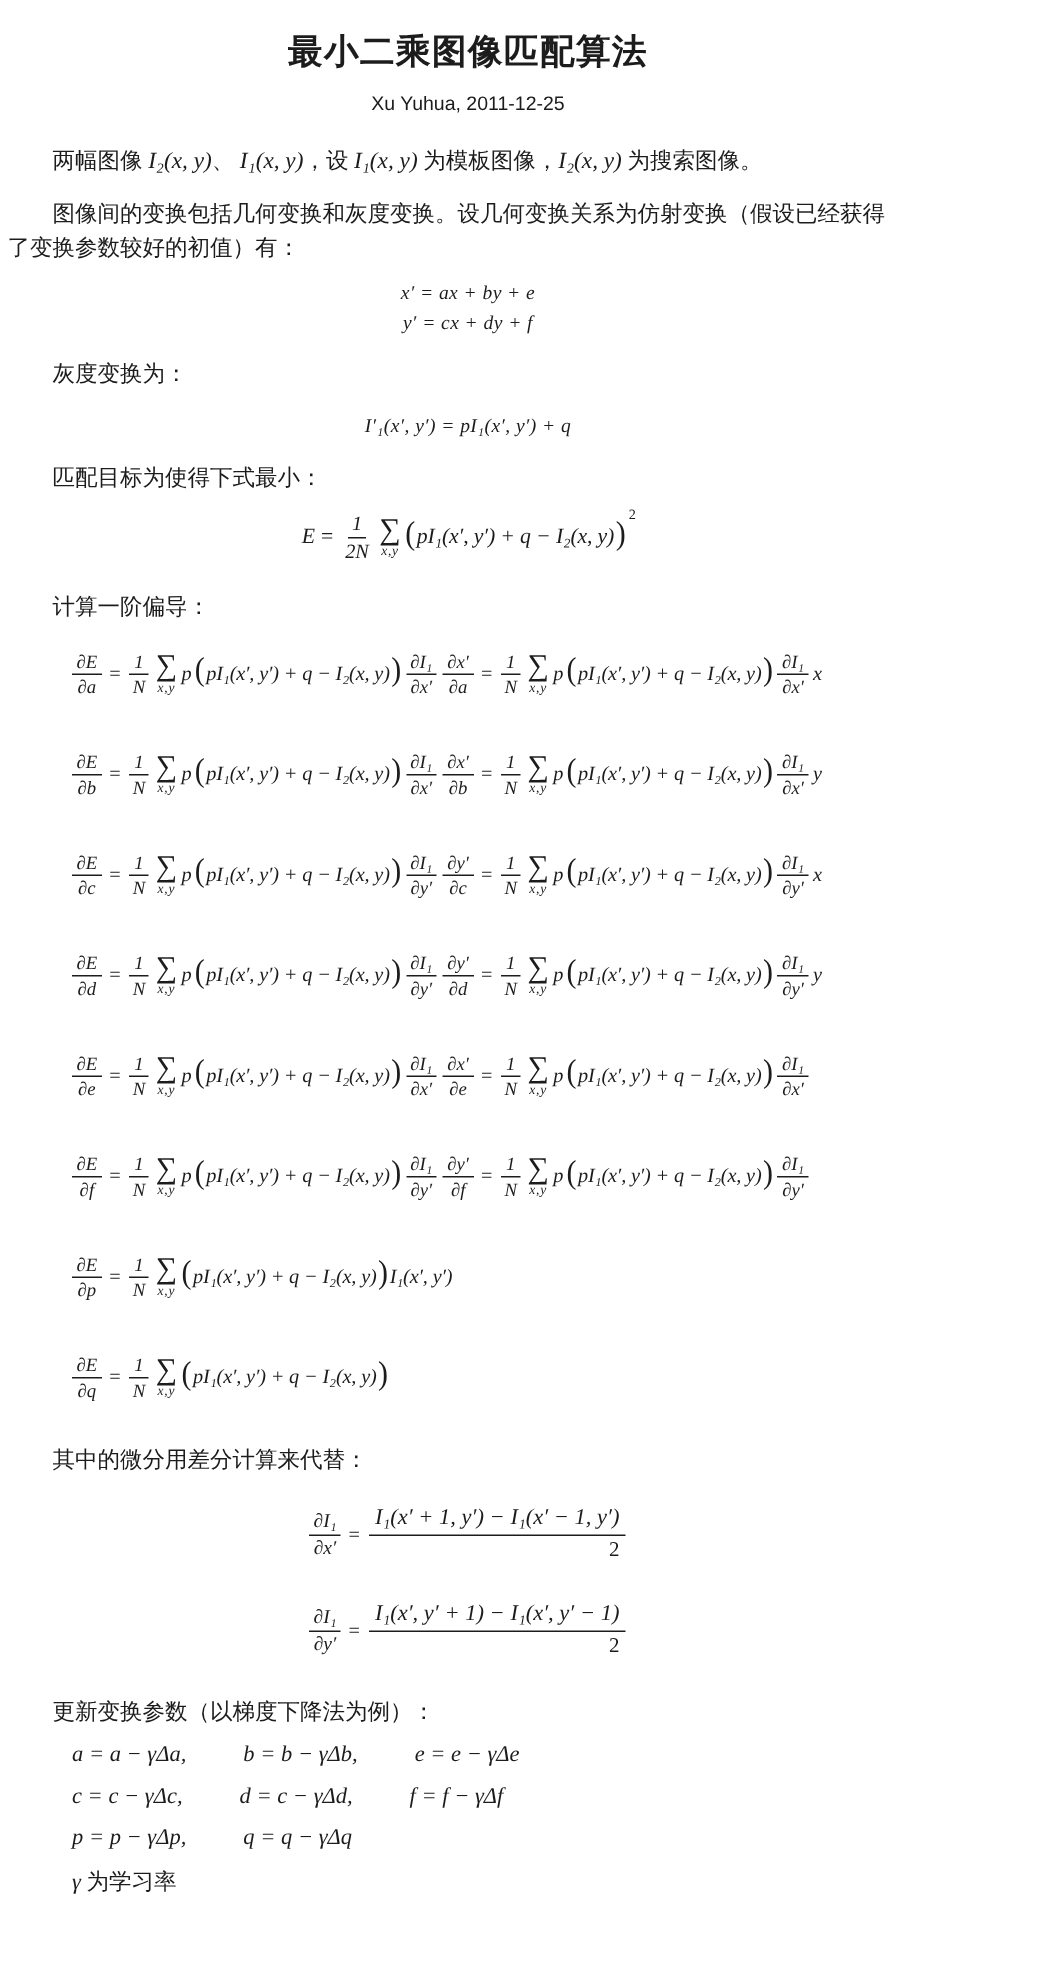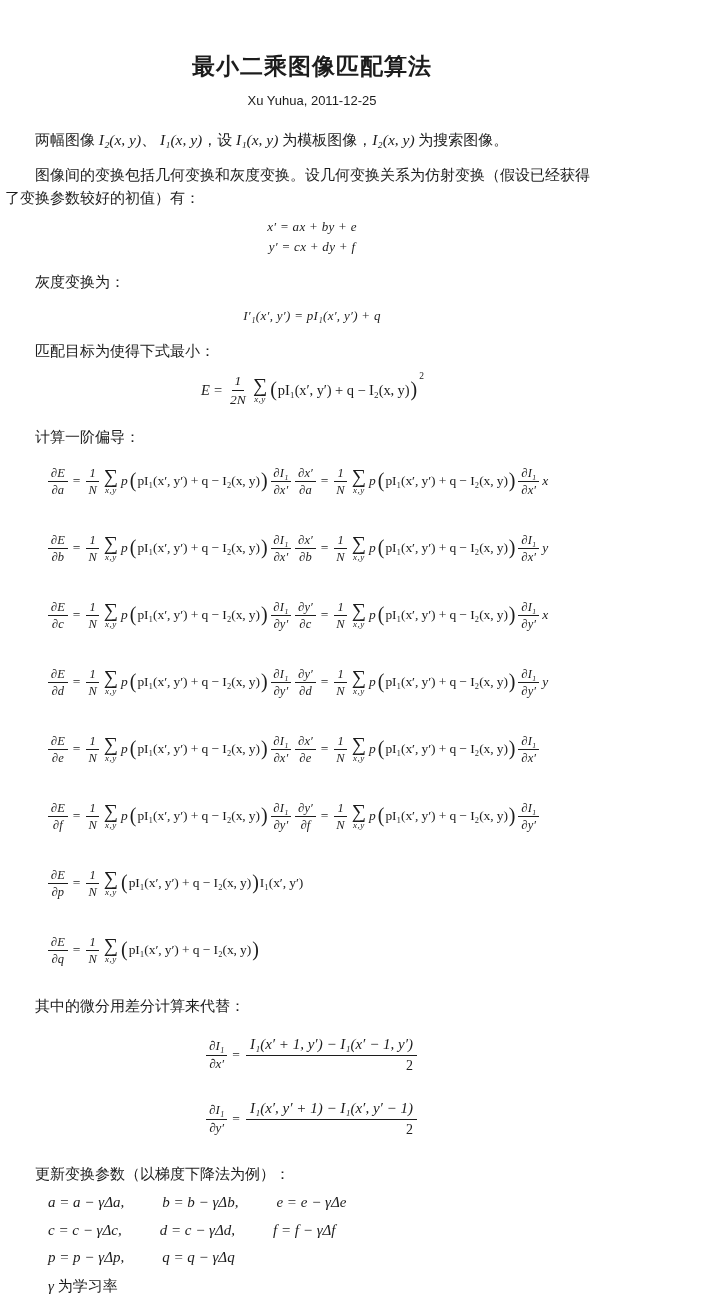--- a/index.html
+++ b/index.html
@@ -1,17 +1,17 @@
 <!DOCTYPE html>
 <html><head>
 <meta charset="utf-8">
 <style>
   html,body{margin:0;padding:0;background:#ffffff;}
   .page{position:relative;width:624px;height:1311px;overflow:hidden;background:#fff;
-        color:#1c1c1c;font-family:"Liberation Serif","DejaVu Serif",serif;padding-top:52px;box-sizing:border-box;}
+        color:#1c1c1c;font-family:"Liberation Serif","DejaVu Serif",serif;padding-top:20px;box-sizing:border-box;}
   h1.title{margin:0;text-align:center;font-size:23px;font-weight:bold;letter-spacing:1px;line-height:1.3;}
   .subtitle{margin-top:11px;text-align:center;font-family:"Liberation Sans","DejaVu Sans",sans-serif;
             font-size:13px;color:#1c1c1c;}
   .para{margin:0 30px 0 5px;font-size:15px;line-height:1.5;text-indent:30px;font-style:normal;}
   .mt20{margin-top:20px}.mt13{margin-top:13px}.mt16{margin-top:16px}.mt14{margin-top:14px}.mt22{margin-top:22px}
   .imath{font-style:italic;font-size:15.5px;font-family:"Liberation Serif","DejaVu Serif",serif;white-space:nowrap;}
   .eqc{display:flex;justify-content:center;}
   .eqstr{font-style:italic;font-size:13px;letter-spacing:0.3px;}
   .aff1{margin-top:10px}.aff2{margin-top:4px}
   
@@ -19,21 +19,21 @@
   .rows{margin-top:10px;}
   .drow{margin-left:46px;margin-bottom:22px;height:45px;}
   .fr{display:inline-flex;flex-direction:column;align-items:center;margin:0 2px;}
   .fr .n{font-style:italic;font-size:12.5px;line-height:1.15;padding:0 3px 1px;border-bottom:1px solid #1c1c1c;white-space:nowrap;}
   .fr .d{font-style:italic;font-size:12.5px;line-height:1.15;padding:1px 3px 0;white-space:nowrap;}
   .sum{display:inline-flex;flex-direction:column;align-items:center;margin:0 2px;}
   .sum .sg{font-size:20px;line-height:0.9;font-style:normal;}
   .sum .ss{font-size:9px;font-style:italic;line-height:1;letter-spacing:0.5px;margin-top:1px;}
   .bp{font-size:20px;font-style:normal;line-height:1;display:inline-block;transform:scaleY(1.1);margin:0 1px;position:relative;top:-2px;}
   .mi{font-style:italic;margin:0 1px;}
-  .ex{font-size:13.5px;letter-spacing:-0.1px;text-align:right;}
+  .ex{font-style:italic;font-size:13.5px;letter-spacing:-0.1px;text-align:right;}
   .op{font-style:normal;margin:0 3px;}
   .sp{font-size:9.5px;font-style:normal;align-self:flex-start;position:relative;top:3px;margin-left:1px;}
   
   .eqE{margin-top:6px;height:44px;font-size:14.5px;}
   .eqE .ex{font-size:14.5px;}
   .eqE .fr .n,.eqE .fr .d{font-size:13.5px;}
   .gray{margin-top:14px;}
   
   .diff{height:44px;}
   .diff .fr .n,.diff .fr .d{font-size:13px;}

